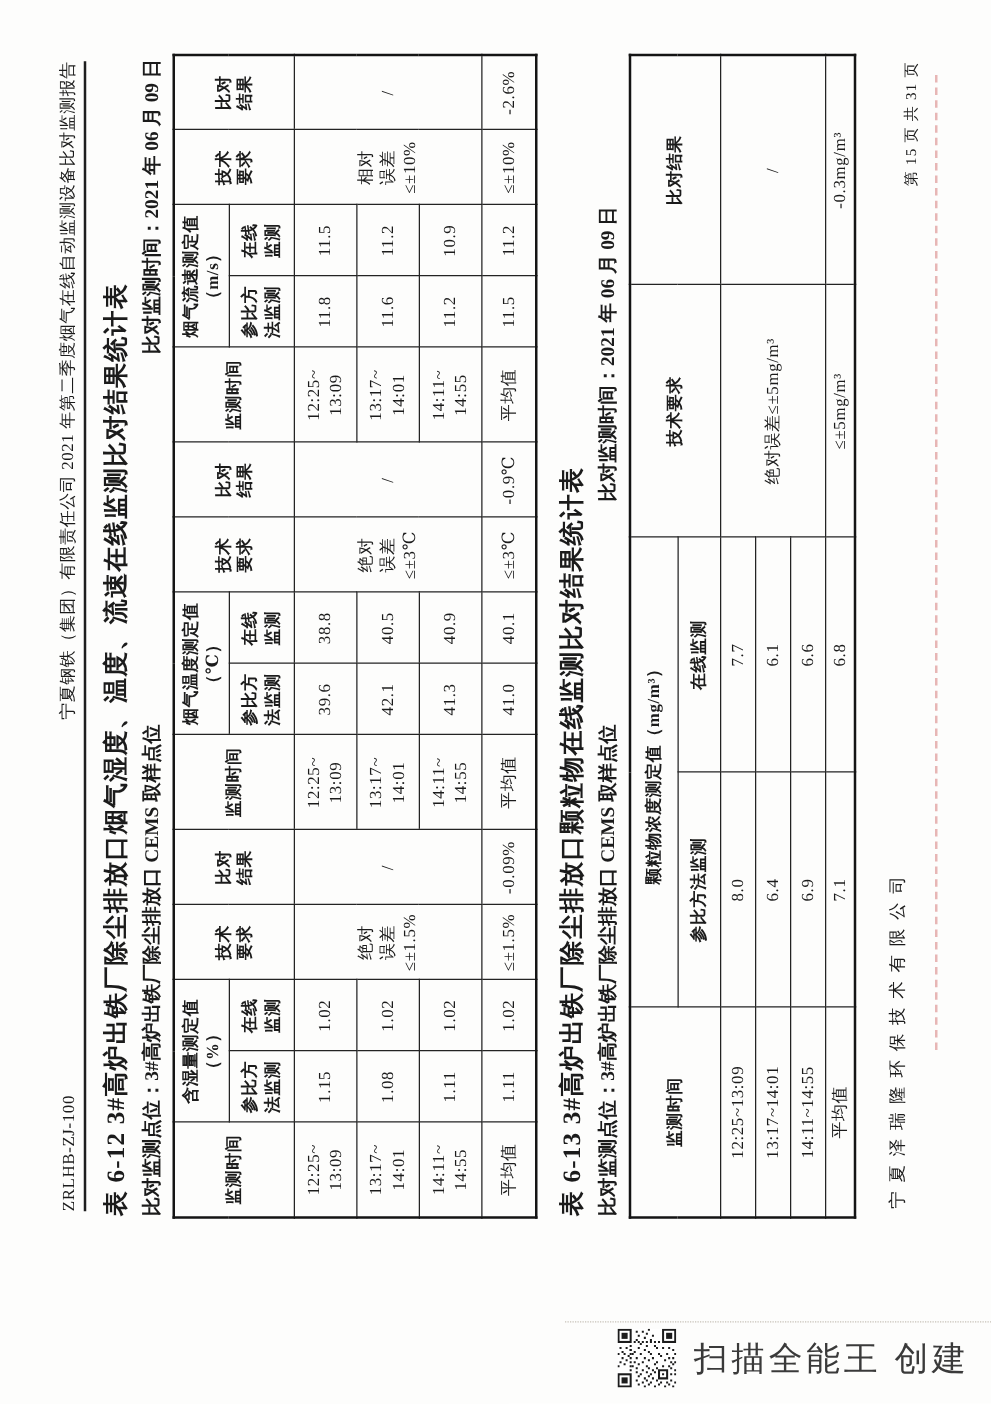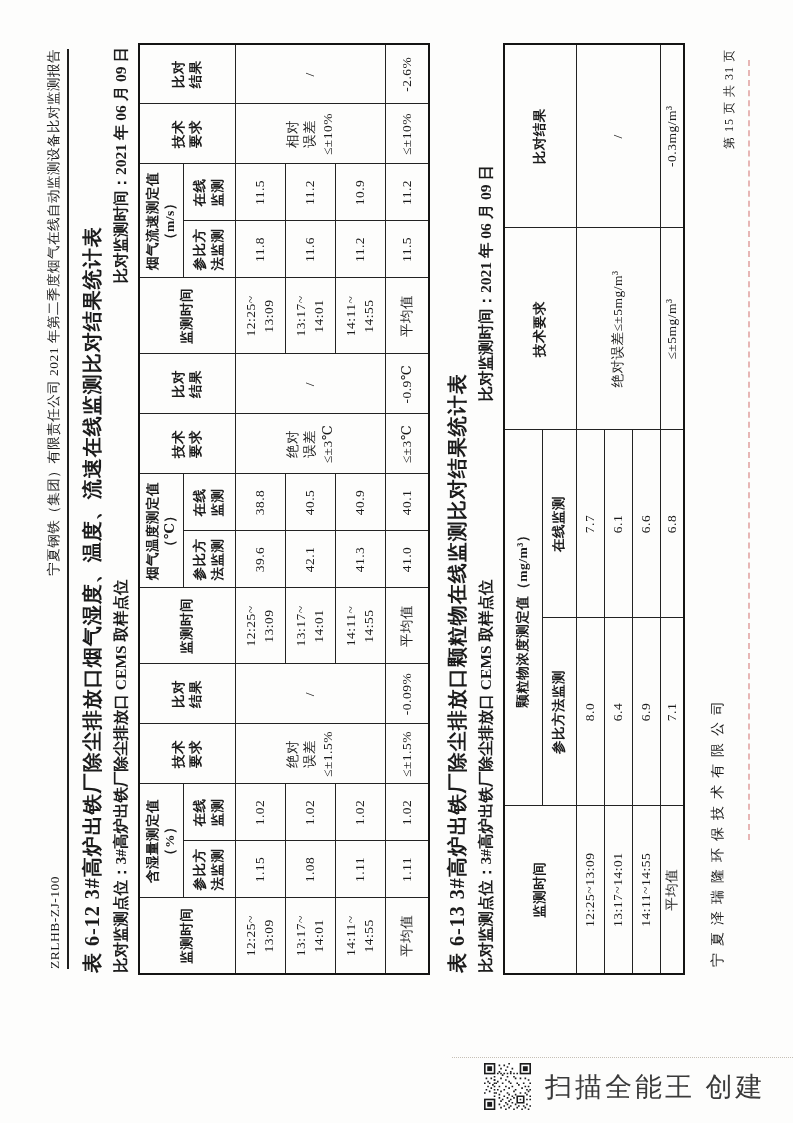--- a/index.html
+++ b/index.html
@@ -29,21 +29,21 @@
   tr.d1,tr.d2,tr.d3{height:50px;} tr.av{height:44px;}
   table.t2 tr.h1{height:38px;} table.t2 tr.h2{height:34px;}
   table.t2 tr.d1,table.t2 tr.d2,table.t2 tr.d3{height:28px;}
   table.t2 tr.av{height:24px;}
   .foot-co{position:absolute;top:664px;left:8px;font-size:14px;letter-spacing:7px;white-space:nowrap;}
   .foot-pg{position:absolute;top:676px;left:826px;font-size:12px;letter-spacing:1px;white-space:nowrap;}
   .red-line{position:absolute;left:748px;top:60px;height:780px;width:0;
             border-left:2px dashed rgba(205,95,95,.45);}
   .dot-line{position:absolute;left:452px;top:1057px;width:341px;height:0;
             border-top:1px dotted #b9b2a6;opacity:.8;}
-  .watermark{position:absolute;left:484px;top:1063px;display:flex;align-items:center;}
+  .watermark{position:absolute;left:494px;top:1063px;display:flex;align-items:center;}
   .qr{width:47px;height:47px;}
   .wm-text{font-family:"Liberation Sans","DejaVu Sans",sans-serif;font-size:27px;
            color:#3a3a3a;letter-spacing:3px;margin-left:14px;white-space:nowrap;}
 </style>
 </head>
 <body>
 
 <div class="sheet">
   <div class="rot-outer">
     <div class="rot-inner">

